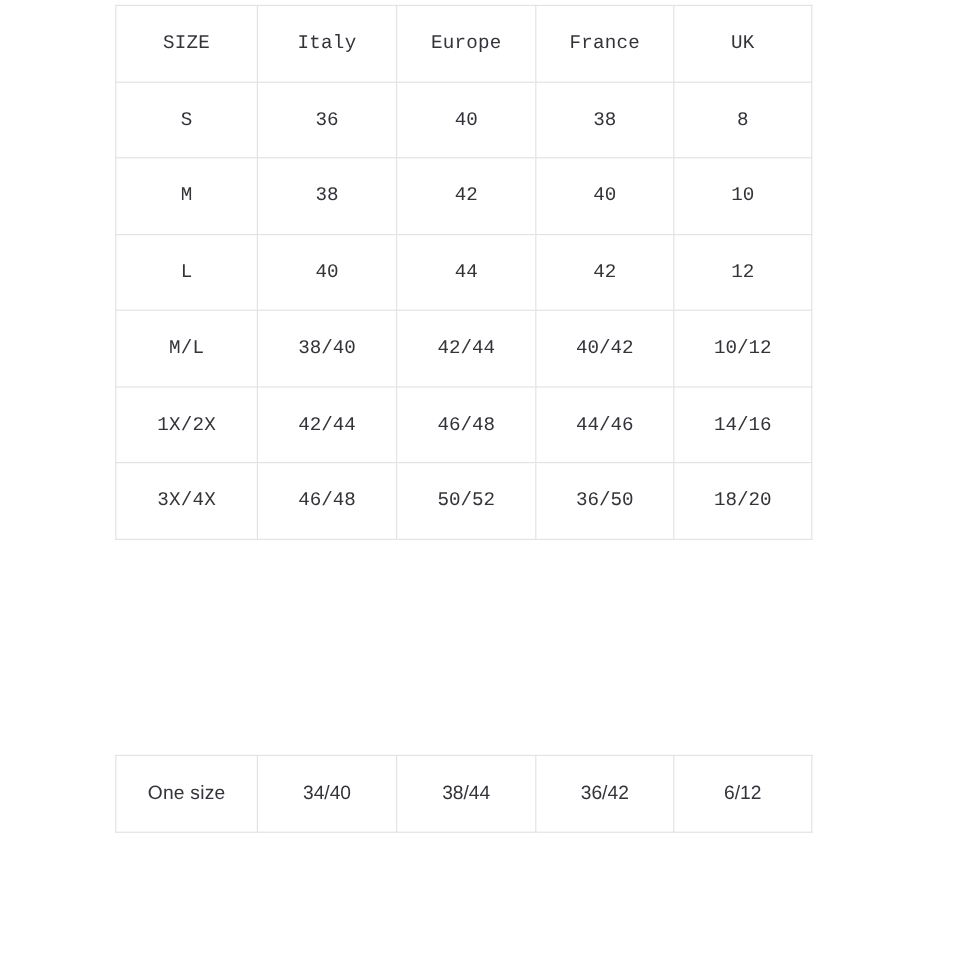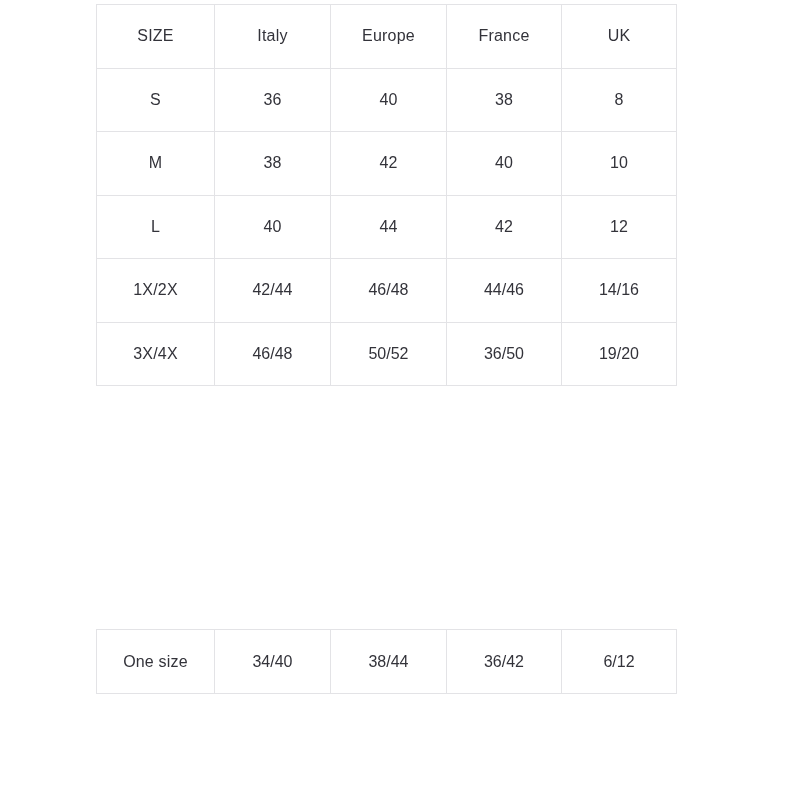--- a/index.html
+++ b/index.html
@@ -18,21 +18,21 @@
     position: relative;
     width: 800px;
     height: 800px;
     box-sizing: border-box;
   }
   .table-wrap {
     position: absolute;
     left: 96px;
     width: 580px;
   }
-  .table-wrap.primary { top: 4px; }
+  .table-wrap.primary { top: 4px; font-family: Liberation Mono, monospace; }
   .table-wrap.secondary { top: 629px; }
 
   table.size-table {
     width: 100%;
     border-collapse: collapse;
     table-layout: fixed;
   }
   table.size-table td,
   table.size-table th {
     border: 1px solid #e3e3e6;
@@ -114,32 +114,39 @@
           <td class="cell-val">10</td>
         </tr>
         <tr>
           <td class="row-label">L</td>
           <td class="cell-val">40</td>
           <td class="cell-val">44</td>
           <td class="cell-val">42</td>
           <td class="cell-val">12</td>
         </tr>
         <tr>
+          <td class="row-label">M/L</td>
+          <td class="cell-val">38/40</td>
+          <td class="cell-val">42/44</td>
+          <td class="cell-val">40/42</td>
+          <td class="cell-val">10/12</td>
+        </tr>
+        <tr>
           <td class="row-label">1X/2X</td>
           <td class="cell-val">42/44</td>
           <td class="cell-val">46/48</td>
           <td class="cell-val">44/46</td>
           <td class="cell-val">14/16</td>
         </tr>
         <tr>
           <td class="row-label">3X/4X</td>
           <td class="cell-val">46/48</td>
           <td class="cell-val">50/52</td>
           <td class="cell-val">36/50</td>
-          <td class="cell-val">19/20</td>
+          <td class="cell-val">18/20</td>
         </tr>
       </tbody>
     </table>
   </div>
 
   <div class="table-wrap secondary">
     <table class="size-table">
       <colgroup>
         <col class="c-size">
           <col class="c-eu">

